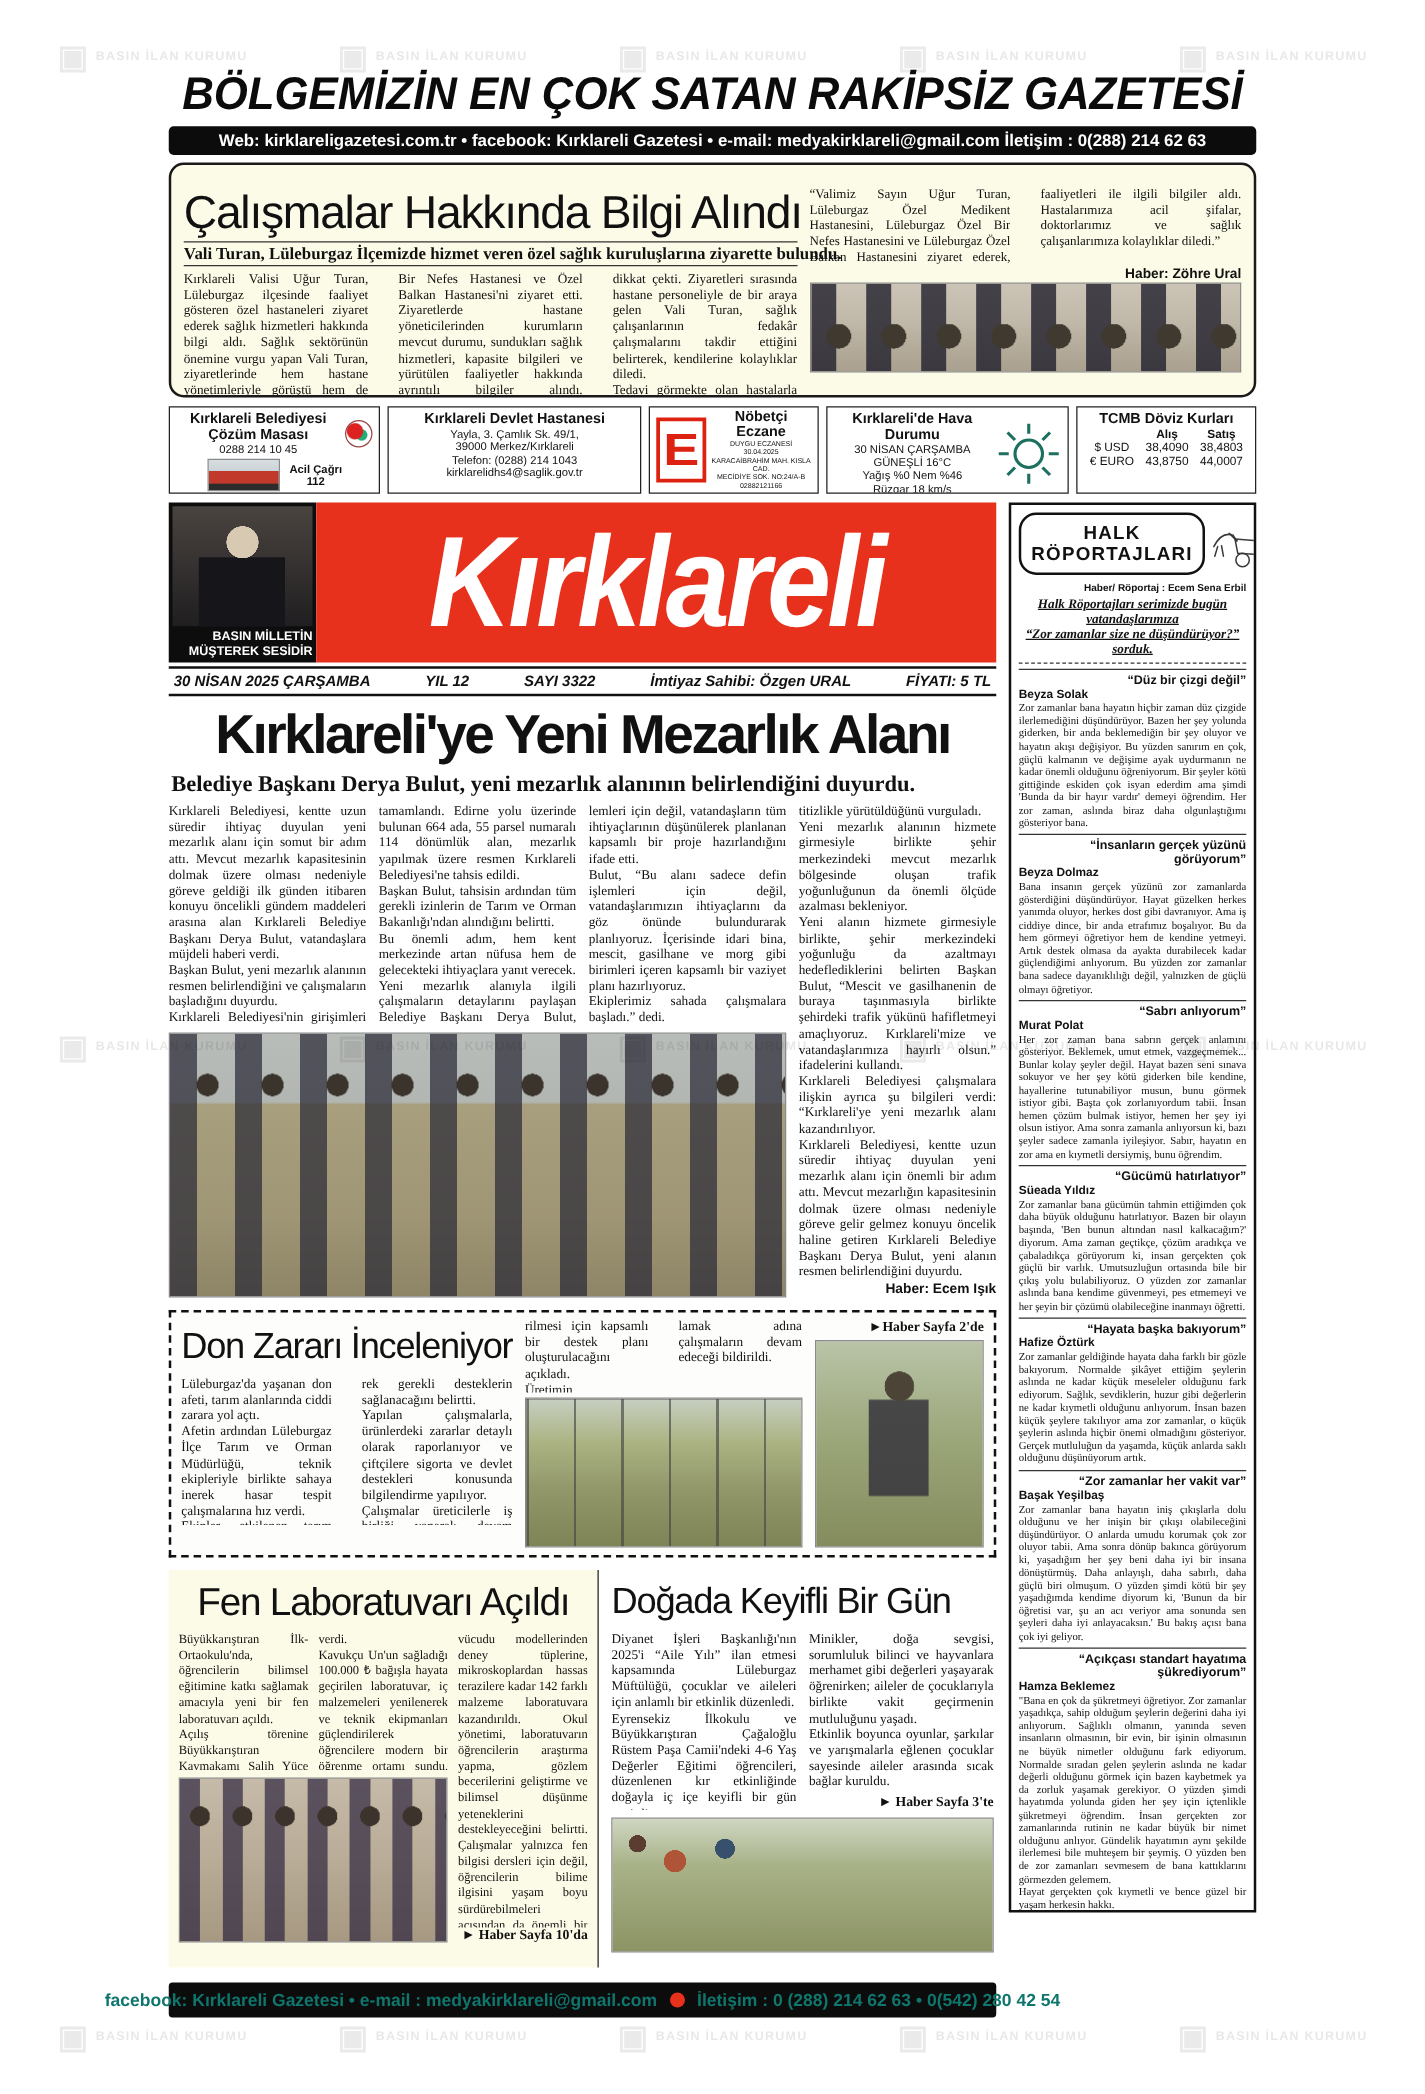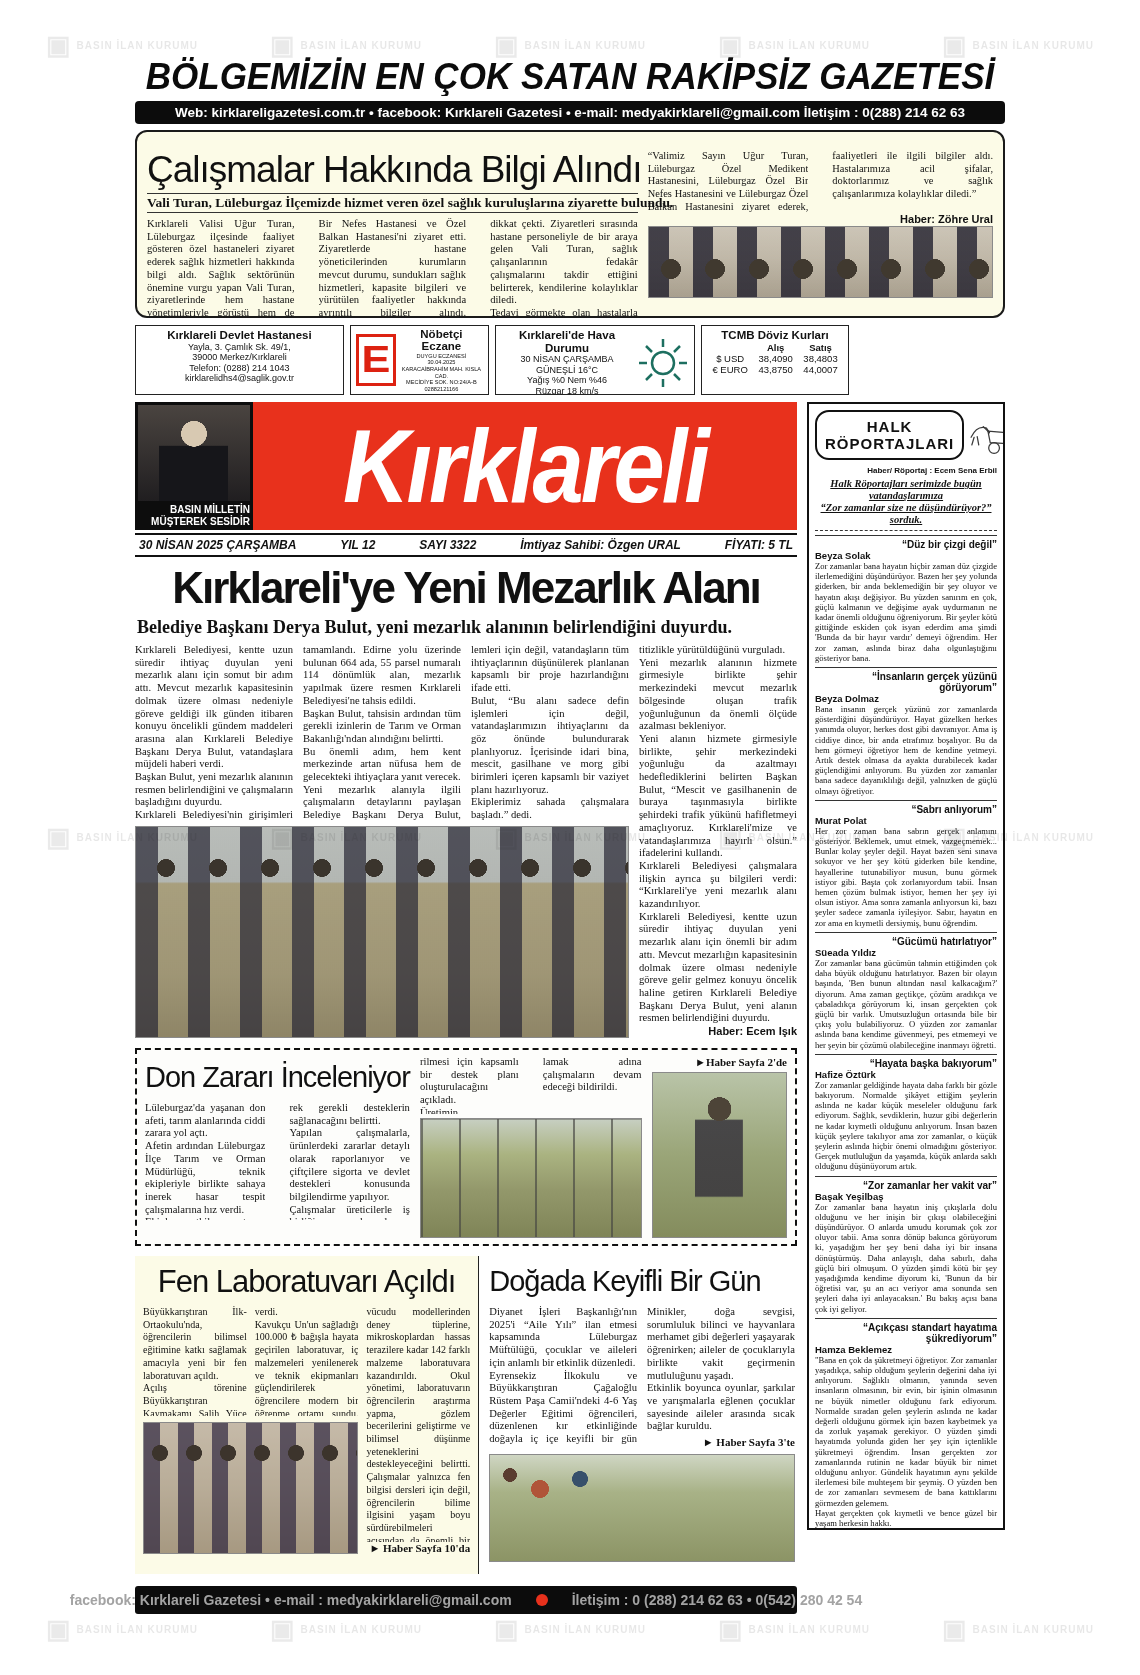--- a/index.html
+++ b/index.html
@@ -143,22 +143,22 @@
   .sb-cart{flex:none}
   .sb-credit{font:bold 8px "Liberation Sans",sans-serif;text-align:right;margin-top:6px}
   .sb-intro{font:italic bold 10.5px/12px "Liberation Serif",serif;text-align:center;text-decoration:underline;margin:3px 0 4px 0;white-space:pre-line}
   .sb-sep{border-top:1px dashed #333;margin:4px 0}
   .sb-item{border-top:1px solid #333;padding-top:3px;margin-top:4px}
   .sb-item:first-of-type{border-top:none;margin-top:0}
   .sb-quote{font:bold 10px "Liberation Sans",sans-serif;text-align:right}
   .sb-name{font:bold 9.5px "Liberation Sans",sans-serif}
   .sb-text{font:8.6px/10.2px "Liberation Serif",serif;text-align:justify;white-space:pre-line}
   
-  .footerbar{background:#0c0c0c;color:#a3a3a3;border-radius:3px;margin-top:12px;padding:6px 8px;
-    font:bold 14px "Liberation Sans",sans-serif;display:flex;justify-content:center;gap:24px;align-items:center;white-space:nowrap}
+  .footerbar{background:#0c0c0c;color:#0f766e;border-radius:3px;margin-top:12px;padding:6px 8px;
+    font:bold 14px "Liberation Sans",sans-serif;display:flex;justify-content:center;gap:10px;align-items:center;white-space:nowrap}
   .phone-dot{width:12px;height:12px;border-radius:50%;background:#e8311c;flex:none}
 </style>
 </head>
 <body>
 
 <div class="wm-layer">
   <span class="wm">BASIN İLAN KURUMU</span>
   <span class="wm">BASIN İLAN KURUMU</span>
   <span class="wm">BASIN İLAN KURUMU</span>
   <span class="wm">BASIN İLAN KURUMU</span>
@@ -197,20 +197,37 @@
       <div class="cols">
         <div class="col-text">“Valimiz Sayın Uğur Turan, Lüleburgaz Özel Medikent Hastanesini, Lüleburgaz Özel Bir Nefes Hastanesini ve Lüleburgaz Özel Balkan Hastanesini ziyaret ederek, hastane yöneticilerinden</div>
         <div class="col-text">faaliyetleri ile ilgili bilgiler aldı. Hastalarımıza acil şifalar, doktorlarımız ve sağlık çalışanlarımıza kolaylıklar diledi.”</div>
       </div>
       <div class="byline">Haber: Zöhre Ural</div>
       <div class="photo ph-officials" style="flex:1"></div>
     </div>
   </div>
 
   <div class="info-strip">
+    <div class="info-box belediye">
+      <div class="bel-row">
+        <div style="flex:1">
+          <div class="ib-title">Kırklareli Belediyesi</div>
+          <div class="ib-title">Çözüm Masası</div>
+          <div class="ib-small">0288 214 10 45</div>
+        </div>
+        <div class="bel-logo"></div>
+      </div>
+      <div class="bel-row" style="margin-top:2px;justify-content:center;gap:8px">
+        <div class="photo ph-truck truck"></div>
+        <div class="acil">
+          <div>Acil Çağrı</div>
+          <div>112</div>
+        </div>
+      </div>
+    </div>
     <div class="info-box hastane">
       <div class="ib-title">Kırklareli Devlet Hastanesi</div>
       <div class="ib-small">Yayla, 3. Çamlık Sk. 49/1,</div>
       <div class="ib-small">39000 Merkez/Kırklareli</div>
       <div class="ib-small">Telefon: (0288) 214 1043</div>
       <div class="ib-small">kirklarelidhs4@saglik.gov.tr</div>
     </div>
     <div class="info-box eczane">
       <div class="ecz-logo">
         <span>E</span>

